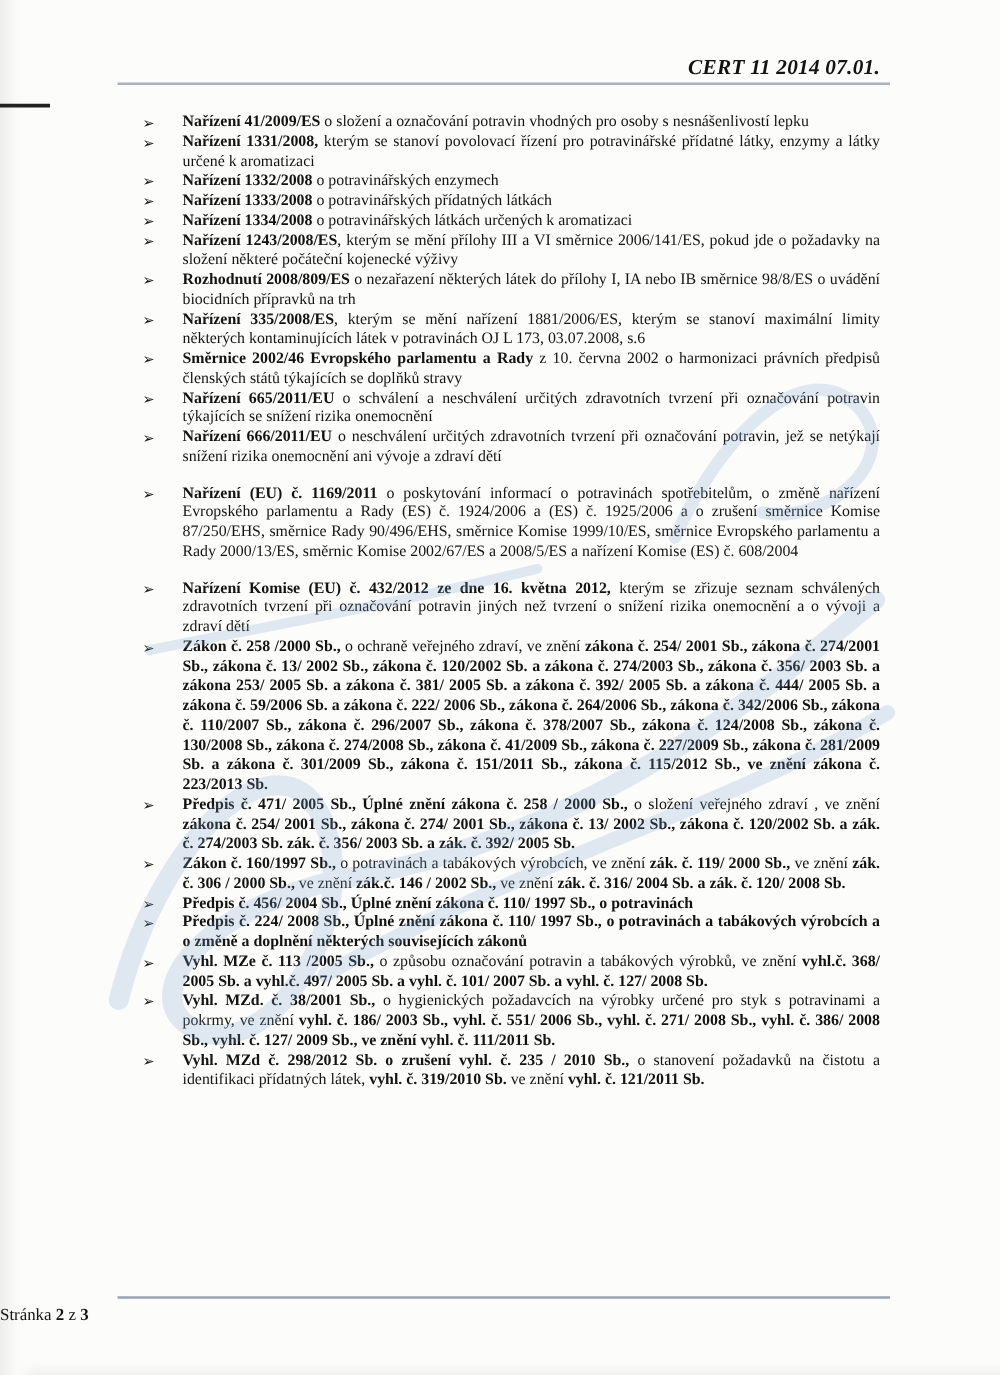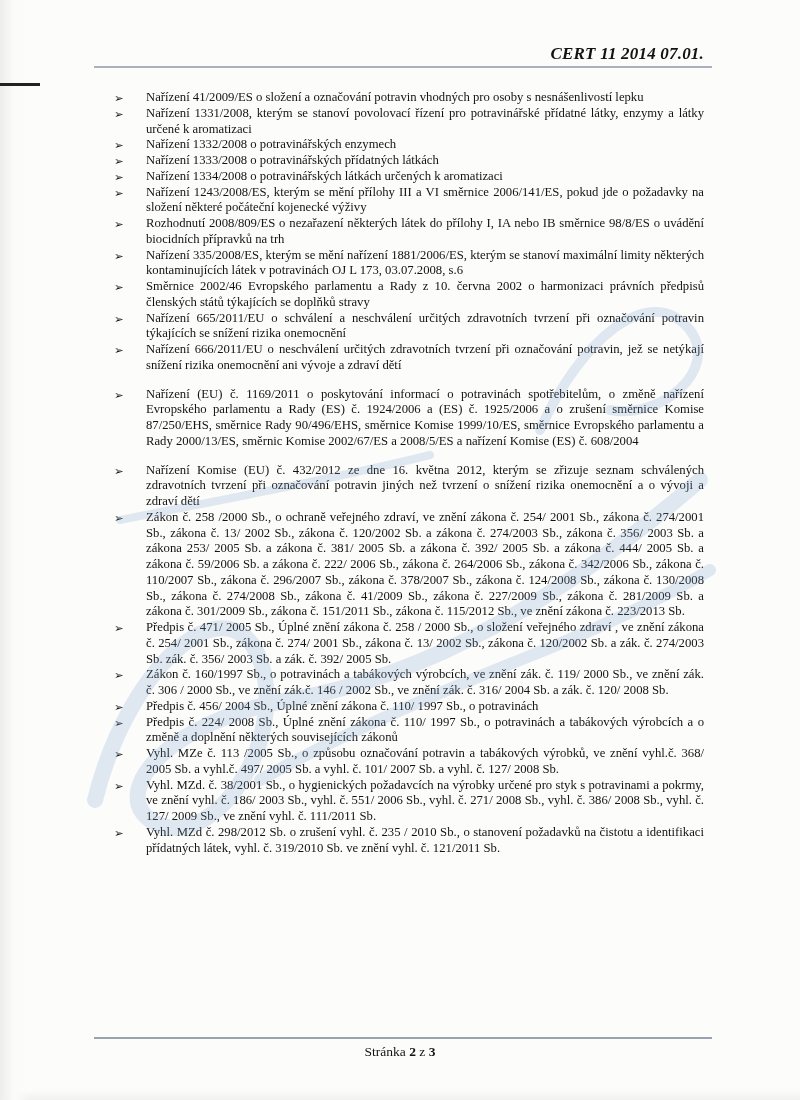--- a/index.html
+++ b/index.html
@@ -35,32 +35,32 @@
     overflow: hidden;
     font-size: 12.7px; line-height: 1.24; text-align: justify;
   }
   .item { display: flex; }
   .item.gap { margin-top: 13px; }
   .bullet {
     flex: 0 0 32px; font-size: 11.5px; padding-top: 1px;
     font-family: "DejaVu Sans", sans-serif;
   }
   .text { flex: 1; }
-  .text b { font-weight: normal; margin-top: 20px; }
+  .text b { font-weight: bold; margin-top: 20px; }
   .watermark {
     position: absolute; left: 0; top: 0; width: 800px; height: 1100px;
     pointer-events: none;
   }
   .footer-rule {
     position: absolute; top: 1037px; left: 94px; right: 88px;
     border: none; border-top: 2px solid #9aa2b2;
   }
   .doc-footer {
     position: absolute; top: 1044px; left: 0; width: 100%;
-    text-align: center; font-size: 13.5px;
+    text-align: left; font-size: 13.5px;
   }
   .doc-footer b { font-weight: bold; }
 </style>
 </head>
 <body>
 
 <div class="scan-shade"></div>
 <div class="edge-artifact"></div>
 
 <div class="doc-header">CERT 11 2014 07.01.</div>

